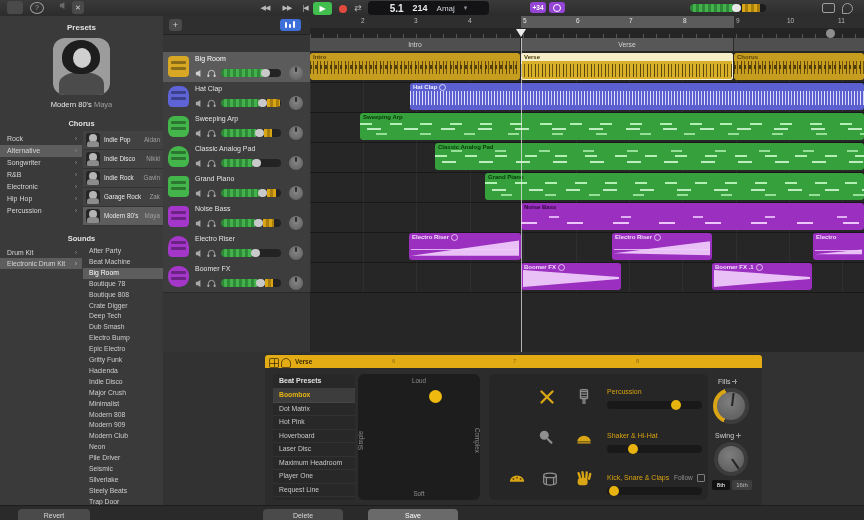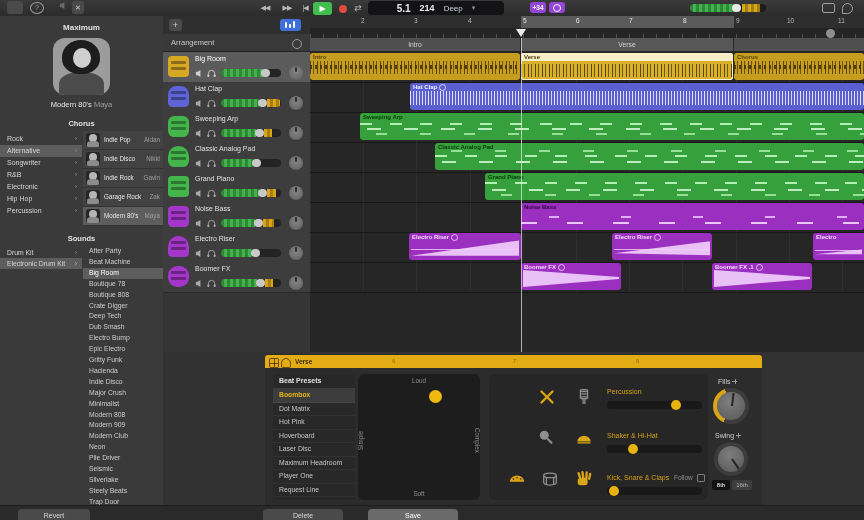--- a/index.html
+++ b/index.html
@@ -2,21 +2,21 @@
 <html><head>
 <meta charset="utf-8">
 <style>
   html,body{margin:0;padding:0;background:#1e1e1e;font-family:"Liberation Sans",sans-serif;}
   .stage{position:relative;width:864px;height:520px;overflow:hidden;background:#2b2b2b;user-select:none;}
   .abs{position:absolute;}
   
   .toolbar{left:0;top:0;width:864px;height:16px;background:linear-gradient(#3a3a3a,#2c2c2c);border-bottom:1px solid #1a1a1a;}
   .tb-ic{position:absolute;top:1px;height:13px;color:#9f9f9f;font-size:9px;line-height:13px;text-align:center;}
   .tb-box{background:#4a4a4a;border-radius:3px;color:#cfcfcf;}
-  .lcd{position:absolute;left:368px;top:1px;width:136px;height:14px;background:#131316;border-radius:4px;display:flex;align-items:center;justify-content:center;gap:9px;color:#e8ecef;}
+  .lcd{position:absolute;left:368px;top:1px;width:121px;height:14px;background:#131316;border-radius:4px;display:flex;align-items:center;justify-content:center;gap:9px;color:#e8ecef;}
   .lcd .pos{font-size:10px;font-weight:bold;}
   .lcd .tmp{font-size:9px;font-weight:bold;}
   .lcd .key{font-size:8px;color:#cfd4d8;}
   .lcd .chv{font-size:7px;color:#8d9298;}
   .transport{position:absolute;top:1px;height:14px;}
   .tr-btn{position:absolute;top:0;height:14px;color:#b9b9b9;font-size:7px;line-height:14px;letter-spacing:-1px;text-align:center;}
   .play-btn{position:absolute;left:313px;top:1px;width:19px;height:13px;background:#42be4e;border-radius:3px;color:#fff;font-size:8px;line-height:13px;text-align:center;}
   .rec-dot{position:absolute;left:339px;top:4px;width:8px;height:8px;border-radius:50%;background:#e0493e;}
   .badge{position:absolute;top:2px;width:16px;height:11px;background:#9445d6;border-radius:3px;color:#fff;font-size:6.5px;line-height:11px;text-align:center;font-weight:bold;}
   .master{position:absolute;left:690px;top:4px;width:76px;height:8px;border-radius:4px;background:#1c1c1c;overflow:hidden;}
@@ -164,41 +164,41 @@
       <div class="tr-btn" style="left:278px;width:18px;">▶▶</div>
       <div class="tr-btn" style="left:298px;width:14px;">|◀</div>
       <div class="play-btn">▶</div>
       <div class="rec-dot"></div>
       <div class="tr-btn" style="left:351px;width:14px;letter-spacing:0;font-size:9px;">⇄</div>
     </div>
 
     <div class="lcd">
       <span class="pos">5.1</span>
       <span class="tmp">214</span>
-      <span class="key">Deep</span>
+      <span class="key">Amaj</span>
       <span class="chv">▾</span>
     </div>
 
     <div class="badge" style="left:530px;">+34</div>
     <div class="badge" style="left:549px;">
       <span style="display:inline-block;width:6px;height:6px;border:1px solid #fff;border-radius:50%;margin-top:2px;"></span>
     </div>
 
     <div class="master">
       <div class="mfill"></div>
       <div class="myel"></div>
       <div class="mknob"></div>
     </div>
 
     <div class="tb-ic" style="left:822px;width:11px;top:3px;height:8px;border:1px solid #9f9f9f;border-radius:2px;"></div>
     <div class="tb-ic" style="left:842px;width:9px;top:3px;height:9px;border:1px solid #9f9f9f;border-radius:50% 50% 50% 0;"></div>
   </div>
 
   <div class="abs sidebar">
-    <div class="abs sb-title" style="top:7px;">Maximum</div>
+    <div class="abs sb-title" style="top:7px;">Presets</div>
     <div class="abs avatar">
       <div class="av-body"></div>
       <div class="av-hair"></div>
       <div class="av-face"></div>
     </div>
     <div class="abs sb-cap">
       <span>Modern 80's</span>
       <span class="pers"> </span>
       <span class="pers">Maya</span>
     </div>
@@ -361,24 +361,20 @@
   </div>
 
   <div class="abs headers">
     <div class="hd-top">
       <div class="plus-btn">+</div>
       <div class="mixer-btn">
         <i style="left:5px;height:6px;"></i>
           <i style="left:9px;height:4px;top:5px;"></i>
           <i style="left:13px;height:7px;top:2px;"></i>
       </div>
-    </div>
-    <div class="arr-row">
-      <span class="al">Arrangement</span>
-      <span class="arr-gear"></span>
     </div>
   </div>
 
   <div class="abs main">
     <div class="ruler-num">
       <div class="cycle-band"></div>
       <span class="rnum" style="left:51px;">2</span>
       <span class="rnum" style="left:104px;">3</span>
       <span class="rnum" style="left:158px;">4</span>
       <span class="rnum" style="left:213px;color:#e8e8e8;">5</span>

